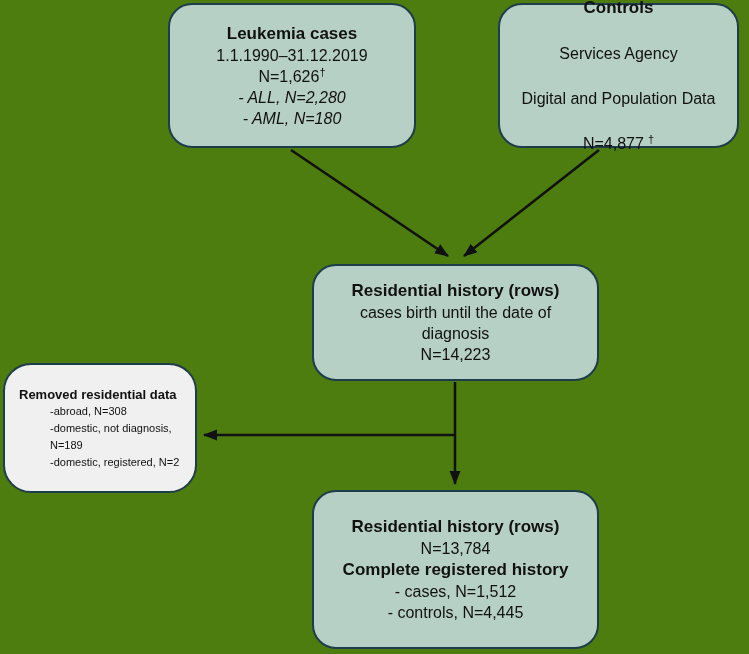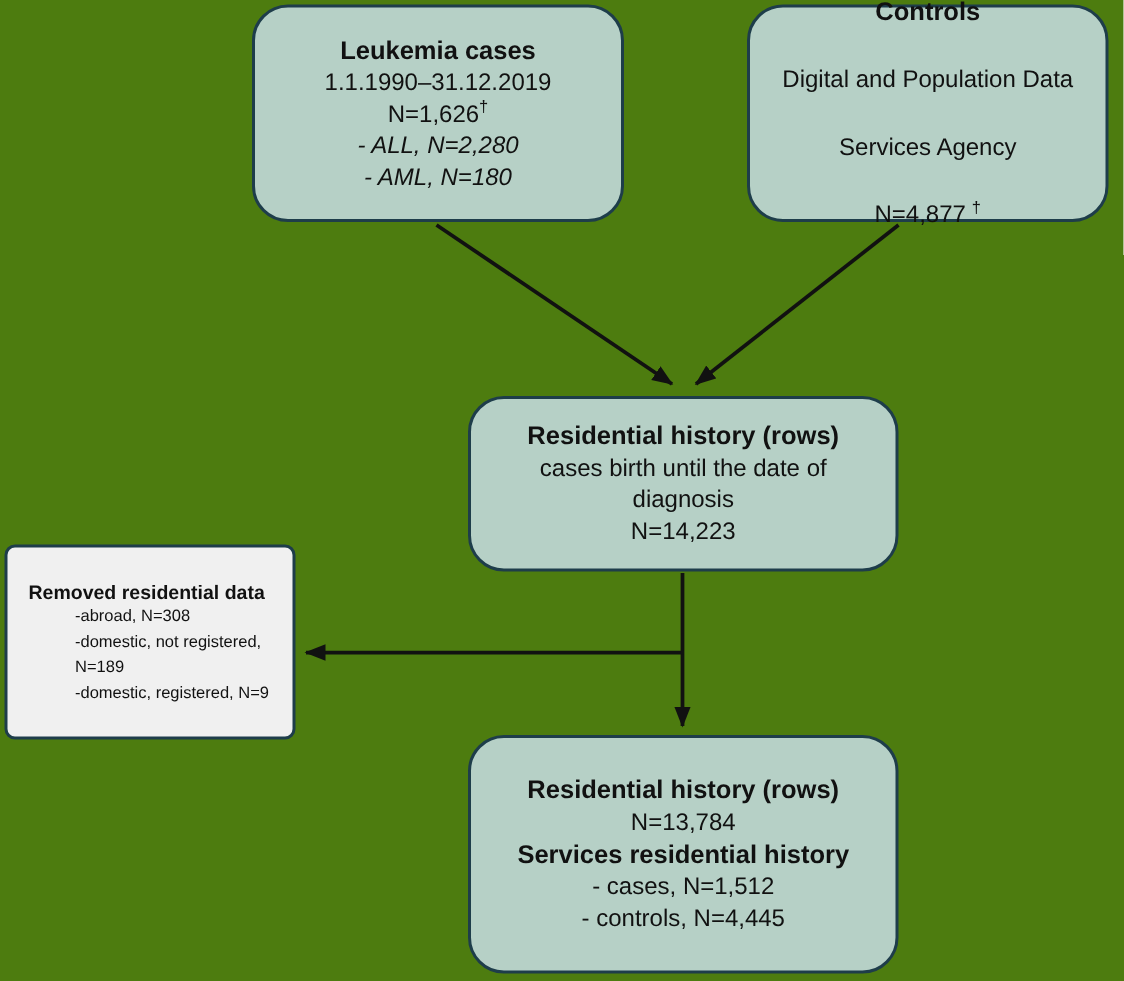--- a/index.html
+++ b/index.html
@@ -29,21 +29,21 @@
     display: flex;
     flex-direction: column;
     justify-content: center;
     align-items: center;
     text-align: center;
     color: #111111;
   }
   .green { background: #b6d0c6; }
   .gray  {
     background: #f0f0f0;
-    border-radius: 7px;
+    border-radius: 28px;
     align-items: flex-start;
     text-align: left;
     padding: 8px 14px;
   }
   .box-leukemia  { left: 168px; top: 3px;  width: 248px; height: 145px; }
   .box-controls  { left: 498px; top: 3px;  width: 241px; height: 145px; gap: 24px; }
   .box-history   { left: 312px; top: 264px; width: 287px; height: 117px; }
   .box-removed   { left: 3px;   top: 363px; width: 194px; height: 130px; }
   .box-complete  { left: 312px; top: 490px; width: 287px; height: 159px; }
   .t       { font-size: 16px; line-height: 21px; }
@@ -78,41 +78,41 @@
   <div class="box green box-leukemia">
     <div class="t-bold">Leukemia cases</div>
     <div class="t">1.1.1990–31.12.2019</div>
     <div class="t"><span>N=1,626</span><sup class="dagger">†</sup></div>
     <div class="t-italic">- ALL, N=2,280</div>
     <div class="t-italic">- AML, N=180</div>
   </div>
 
   <div class="box green box-controls">
     <div class="t-bold">Controls</div>
+    <div class="t">Services Agency</div>
     <div class="t">Digital and Population Data</div>
-    <div class="t">Services Agency</div>
     <div class="t"><span>N=4,877</span><sup class="dagger spaced">†</sup></div>
   </div>
 
   <div class="box green box-history">
     <div class="t-bold">Residential history (rows)</div>
     <div class="t">cases birth until the date of</div>
     <div class="t">diagnosis</div>
     <div class="t">N=14,223</div>
   </div>
 
   <div class="box gray box-removed">
     <div class="s-bold">Removed residential data</div>
     <div class="s">-abroad, N=308</div>
-    <div class="s">-domestic, not registered,</div>
+    <div class="s">-domestic, not diagnosis,</div>
     <div class="s">N=189</div>
-    <div class="s">-domestic, registered, N=9</div>
+    <div class="s">-domestic, registered, N=2</div>
   </div>
 
   <div class="box green box-complete">
     <div class="t-bold">Residential history (rows)</div>
     <div class="t">N=13,784</div>
-    <div class="t-bold">Services residential history</div>
+    <div class="t-bold">Complete registered history</div>
     <div class="t">- cases, N=1,512</div>
     <div class="t">- controls, N=4,445</div>
   </div>
 
 </div>
 
 </body></html>

